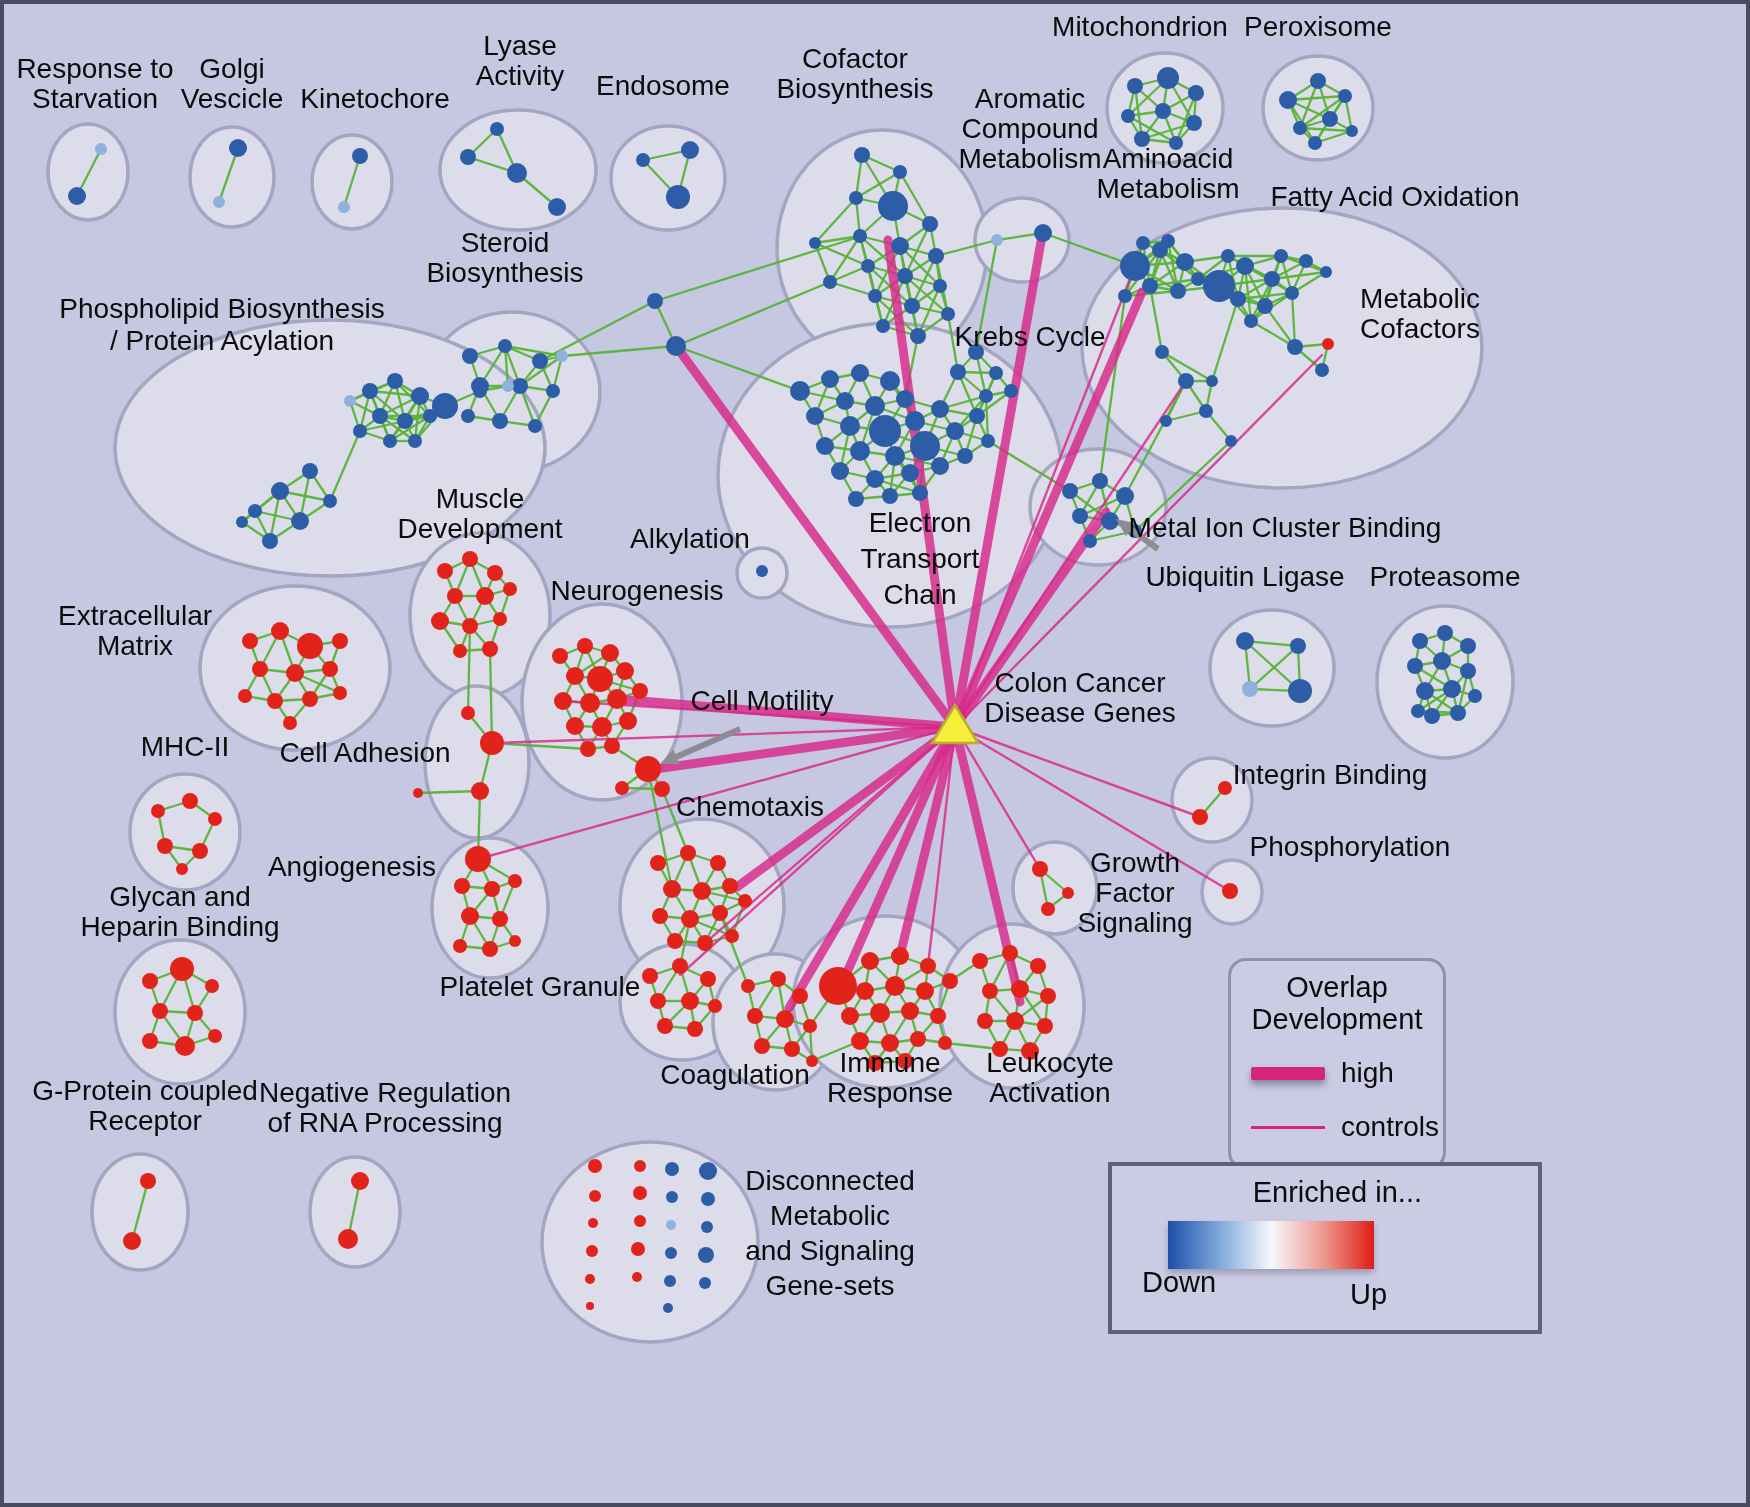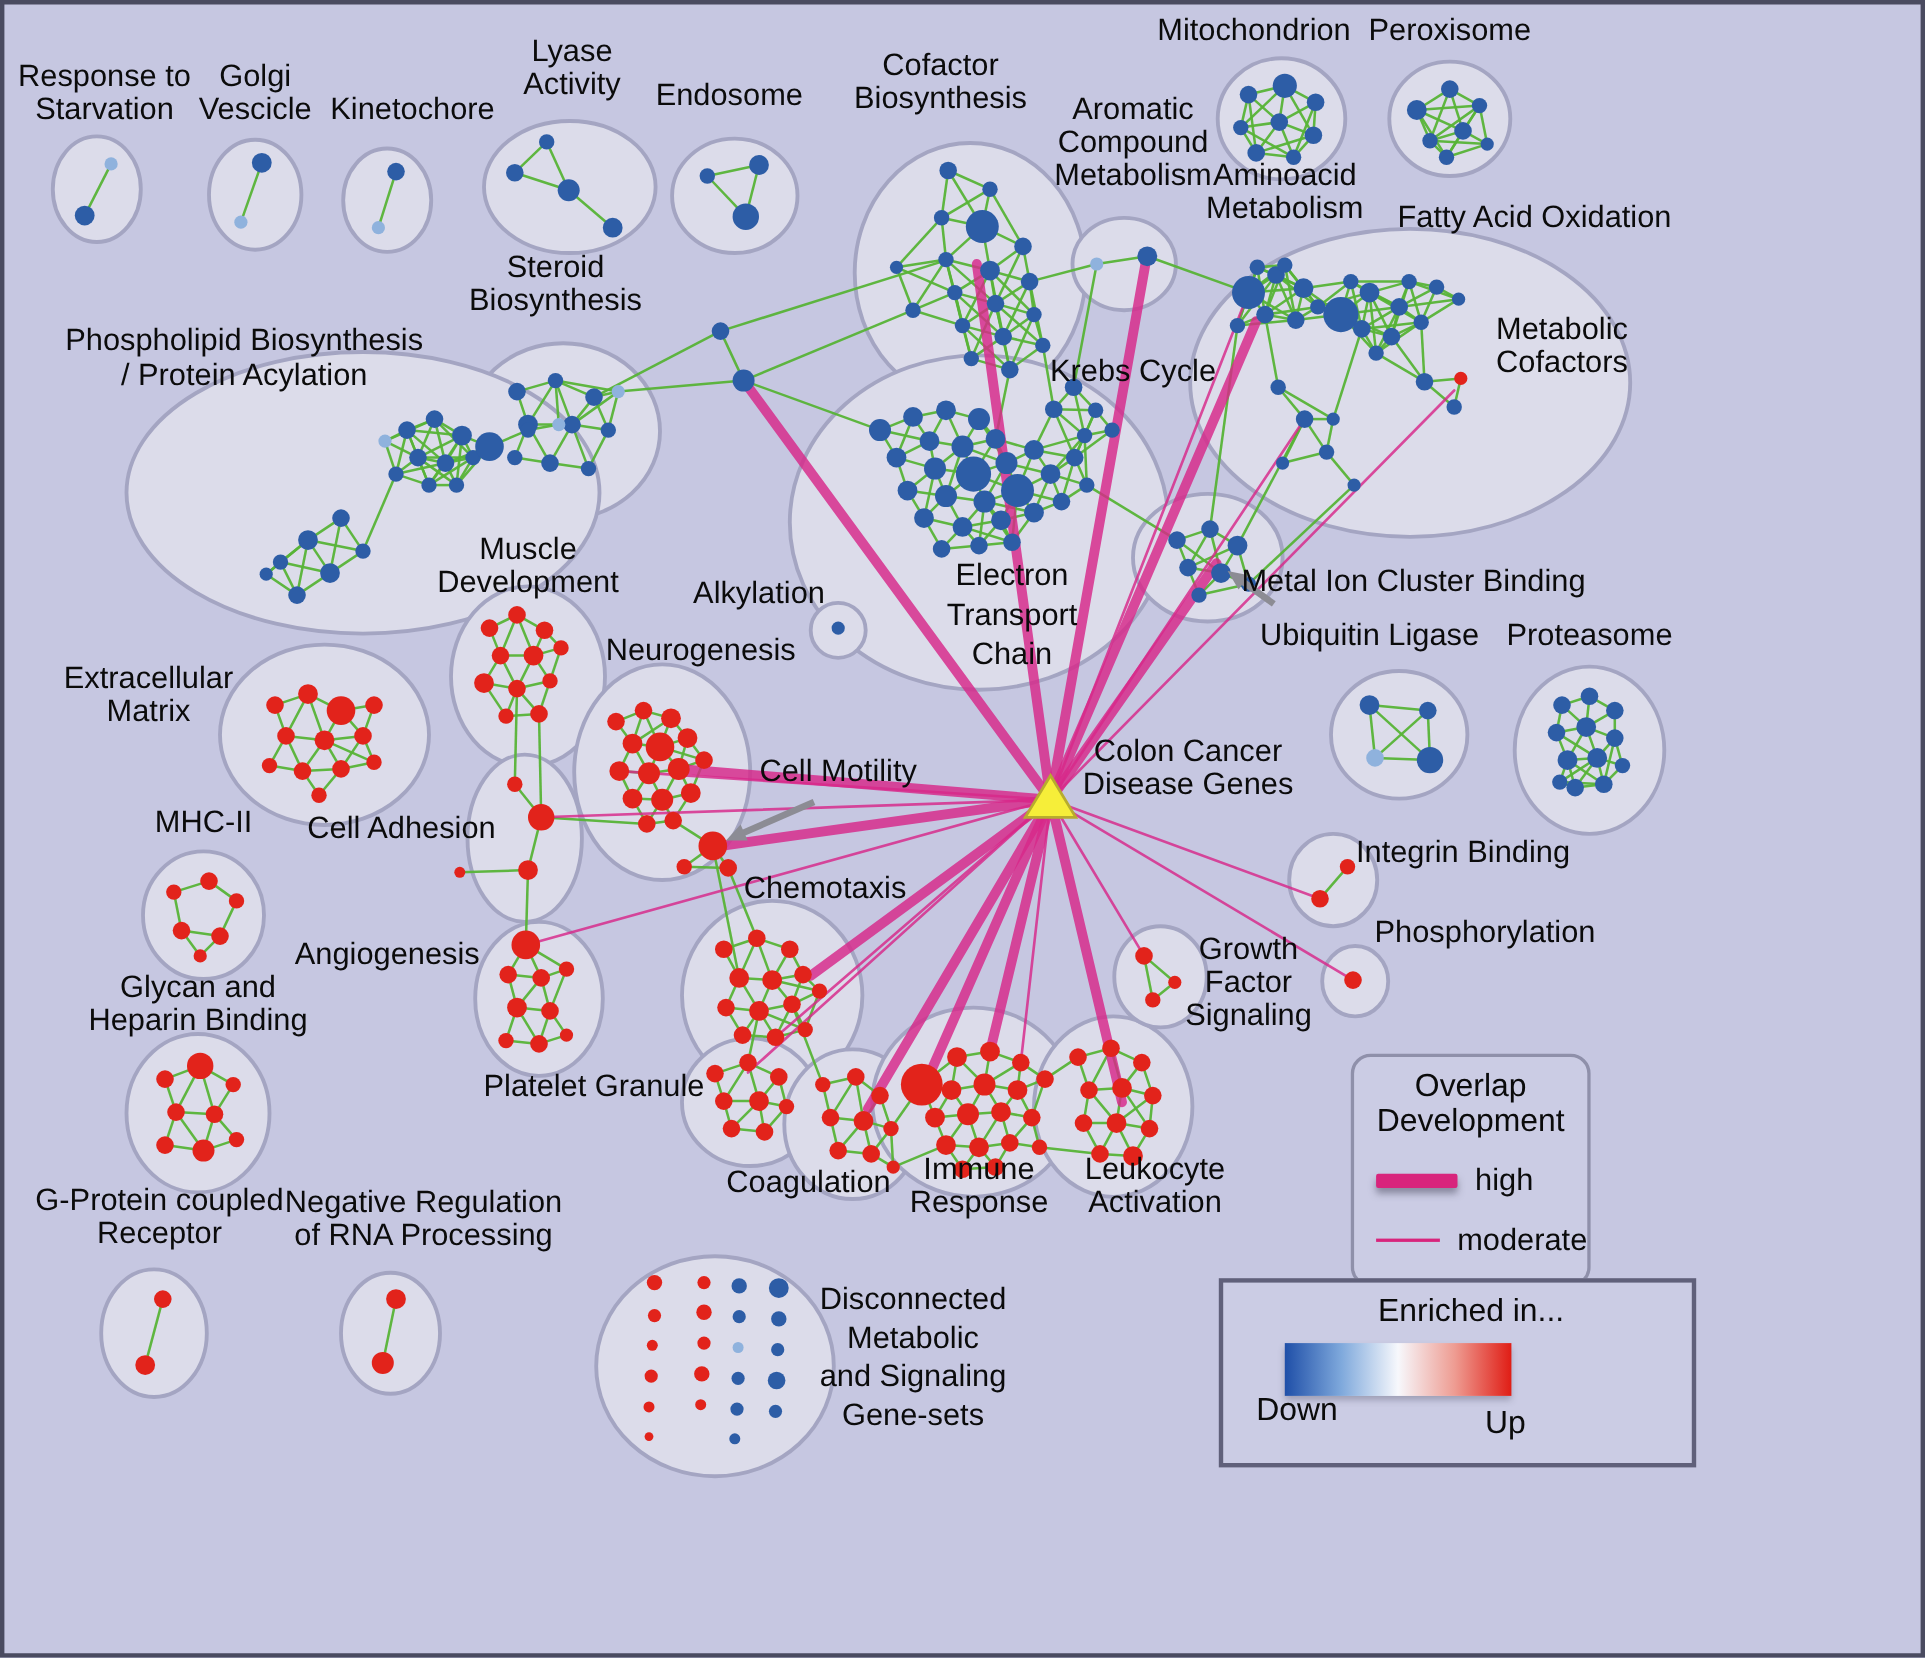--- a/index.html
+++ b/index.html
@@ -1153,21 +1153,21 @@
     <div class="ttl">
       <div>Overlap</div>
       <div>Development</div>
     </div>
     <div class="lo-row">
       <div class="swatch-high"></div>
       <span class="lbl">high</span>
     </div>
     <div class="lo-row">
       <div class="swatch-mod"></div>
-      <span class="lbl">moderate</span>
+      <span class="lbl">controls</span>
     </div>
   </div>
 
   <div class="legend legend-enriched">
     <div class="le-title">Enriched in...</div>
     <div class="le-bar"></div>
     <div class="le-down">Down</div>
     <div class="le-up">Up</div>
   </div>
 </div>

